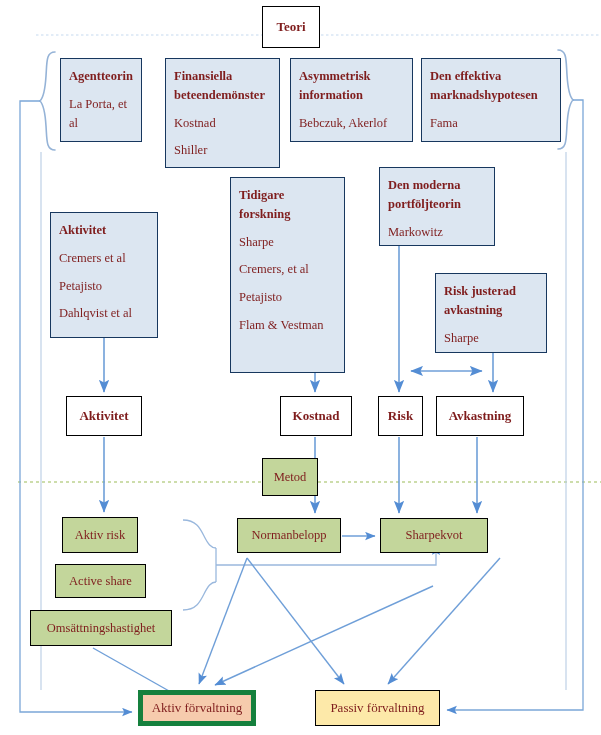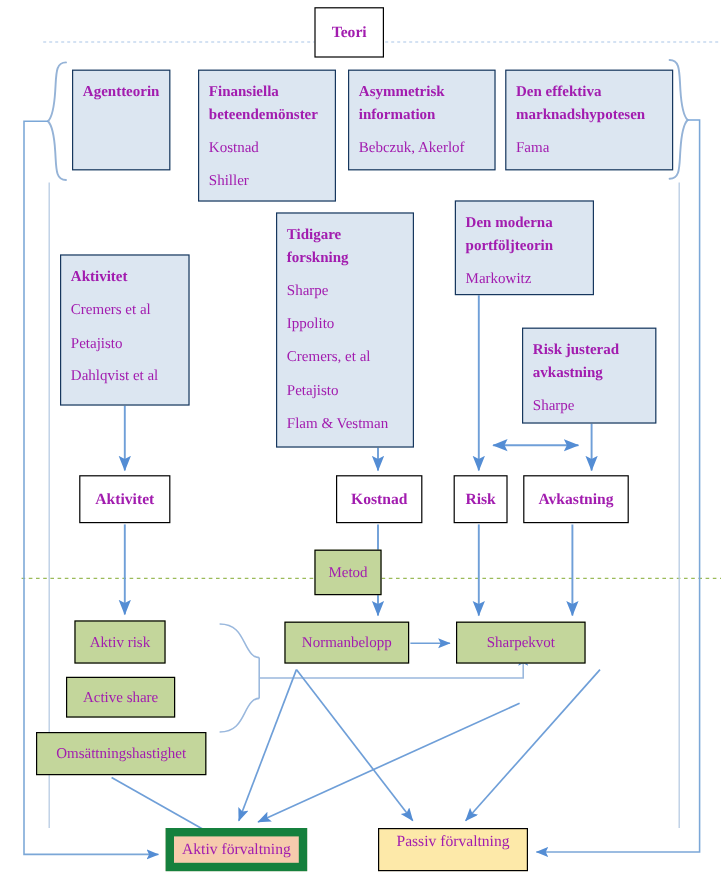--- a/index.html
+++ b/index.html
@@ -22,21 +22,21 @@
     width: 601px;
     height: 735px;
     pointer-events: none;
   }
   .box {
     position: absolute;
     box-sizing: border-box;
     border: 1px solid #000000;
     font-size: 12.5px;
     line-height: 1.5;
-    color: #a21caf;
+    color: #7f1d1d;
     z-index: 3;
   }
   .box .hdr {
     font-weight: bold;
   }
   
   .theory {
     background: #dce6f1;
     border: 1px solid #17375e;
     padding: 8px 7px 15px 8px;
@@ -64,32 +64,32 @@
     display: flex;
     align-items: center;
     justify-content: center;
     font-size: 12.5px;
     text-align: right;
   }
 
   
   .salmon {
     background: #f6cbad;
-    border: 7px solid #15803d;
+    border: 5px solid #15803d;
     display: flex;
     align-items: center;
     justify-content: center;
     font-size: 13px;
     text-align: center;
   }
   .gold {
     background: #fde9a9;
     border: 1px solid #000000;
     display: flex;
-    align-items: flex-start;
+    align-items: center;
     justify-content: center;
     font-size: 13px;
     text-align: center;
   }
 </style>
 </head>
 <body>
 
 <div id="canvas">
 
@@ -154,20 +154,21 @@
 
     <line x1="500" y1="558" x2="388" y2="684" stroke="#6f9fd8" stroke-width="1.4" marker-end="url(#ah)"></line>
   </svg>
 
   <div class="box white" style="left:262px; top:6px; width:58px; height:42px;">
     <span>Teori</span>
   </div>
 
   <div class="box theory" style="left:60px; top:58px; width:82px; height:84px;">
     <span class="hdr">Agentteorin</span>
+    <span class="itm">La Porta, et al</span>
   </div>
 
   <div class="box theory" style="left:165px; top:58px; width:115px; height:110px;">
     <span class="hdr">Finansiella beteendemönster</span>
     <span class="itm">Kostnad</span>
     <span class="itm">Shiller</span>
   </div>
 
   <div class="box theory" style="left:421px; top:58px; width:140px; height:84px;">
     <span class="hdr">Den effektiva marknadshypotesen</span>
@@ -182,21 +183,20 @@
   <div class="box theory" style="left:50px; top:212px; width:108px; height:126px;">
     <span class="hdr">Aktivitet</span>
     <span class="itm">Cremers et al</span>
     <span class="itm">Petajisto</span>
     <span class="itm">Dahlqvist et al</span>
   </div>
 
   <div class="box theory" style="left:230px; top:177px; width:115px; height:196px;">
     <span class="hdr">Tidigare forskning</span>
     <span class="itm">Sharpe</span>
-    <span class="itm">Ippolito</span>
     <span class="itm">Cremers, et al</span>
     <span class="itm">Petajisto</span>
     <span class="itm">Flam &amp; Vestman</span>
   </div>
 
   <div class="box theory" style="left:379px; top:167px; width:116px; height:79px;">
     <span class="hdr">Den moderna portföljteorin</span>
     <span class="itm">Markowitz</span>
   </div>
 

